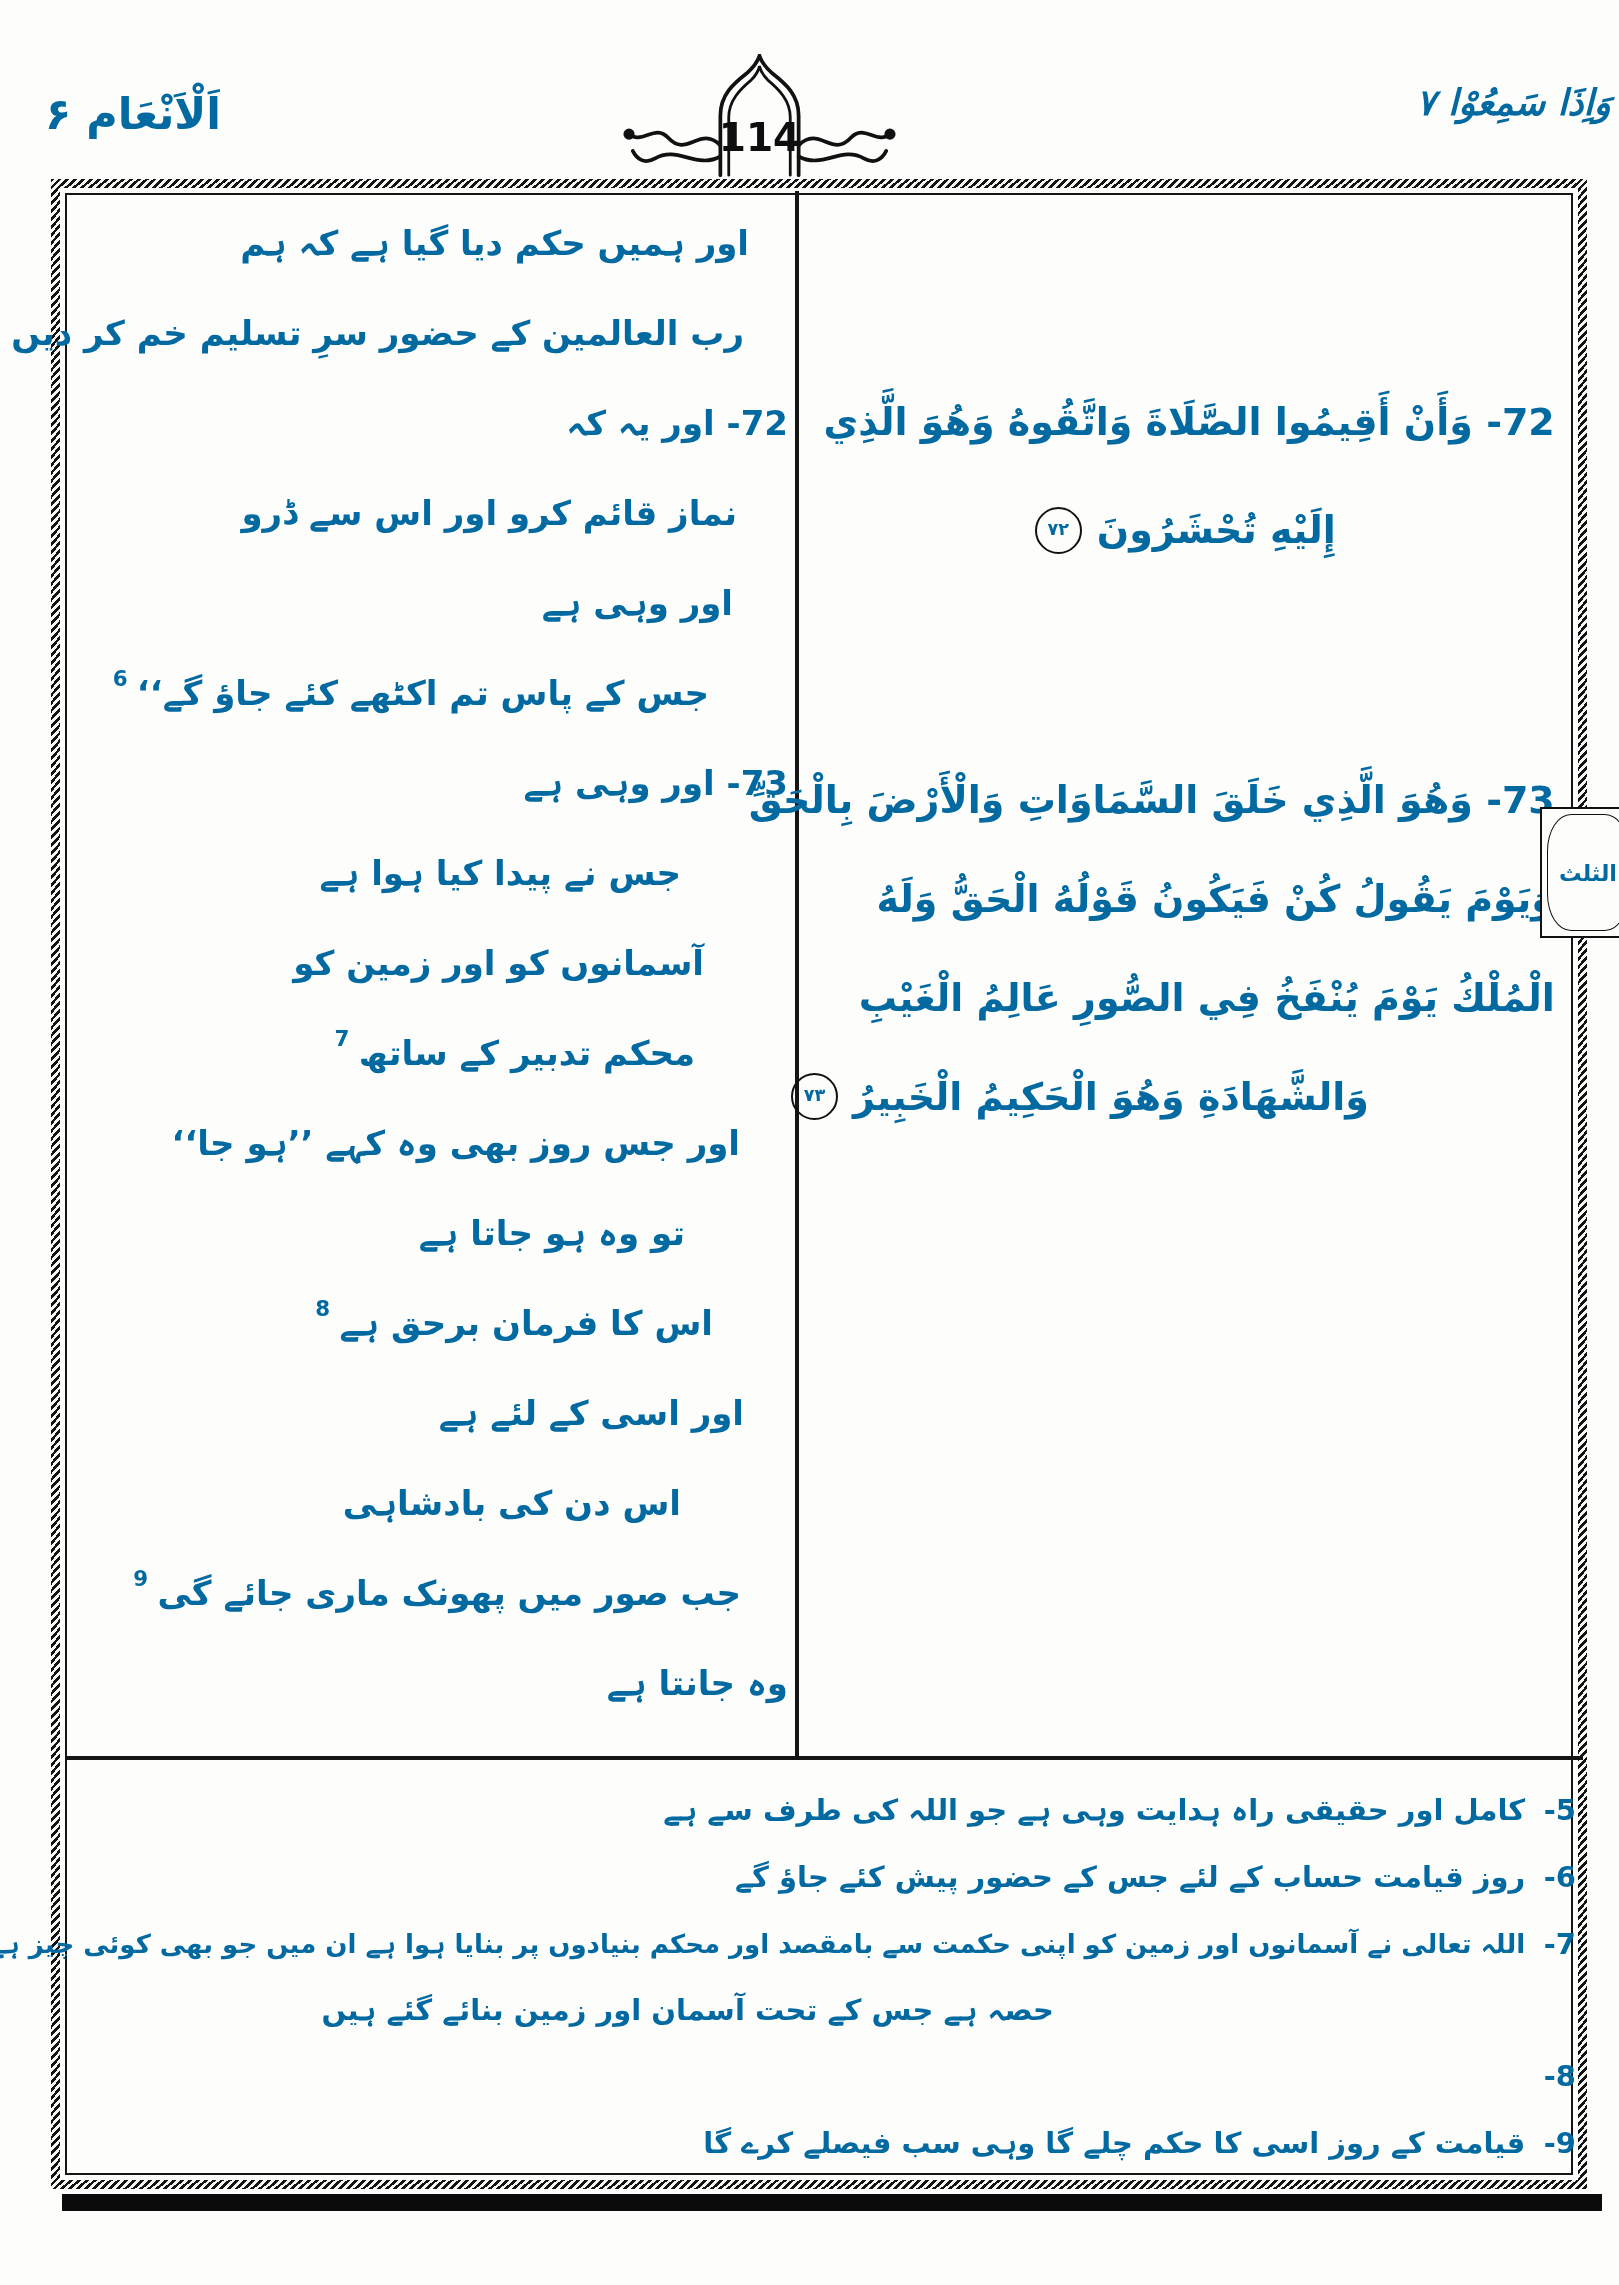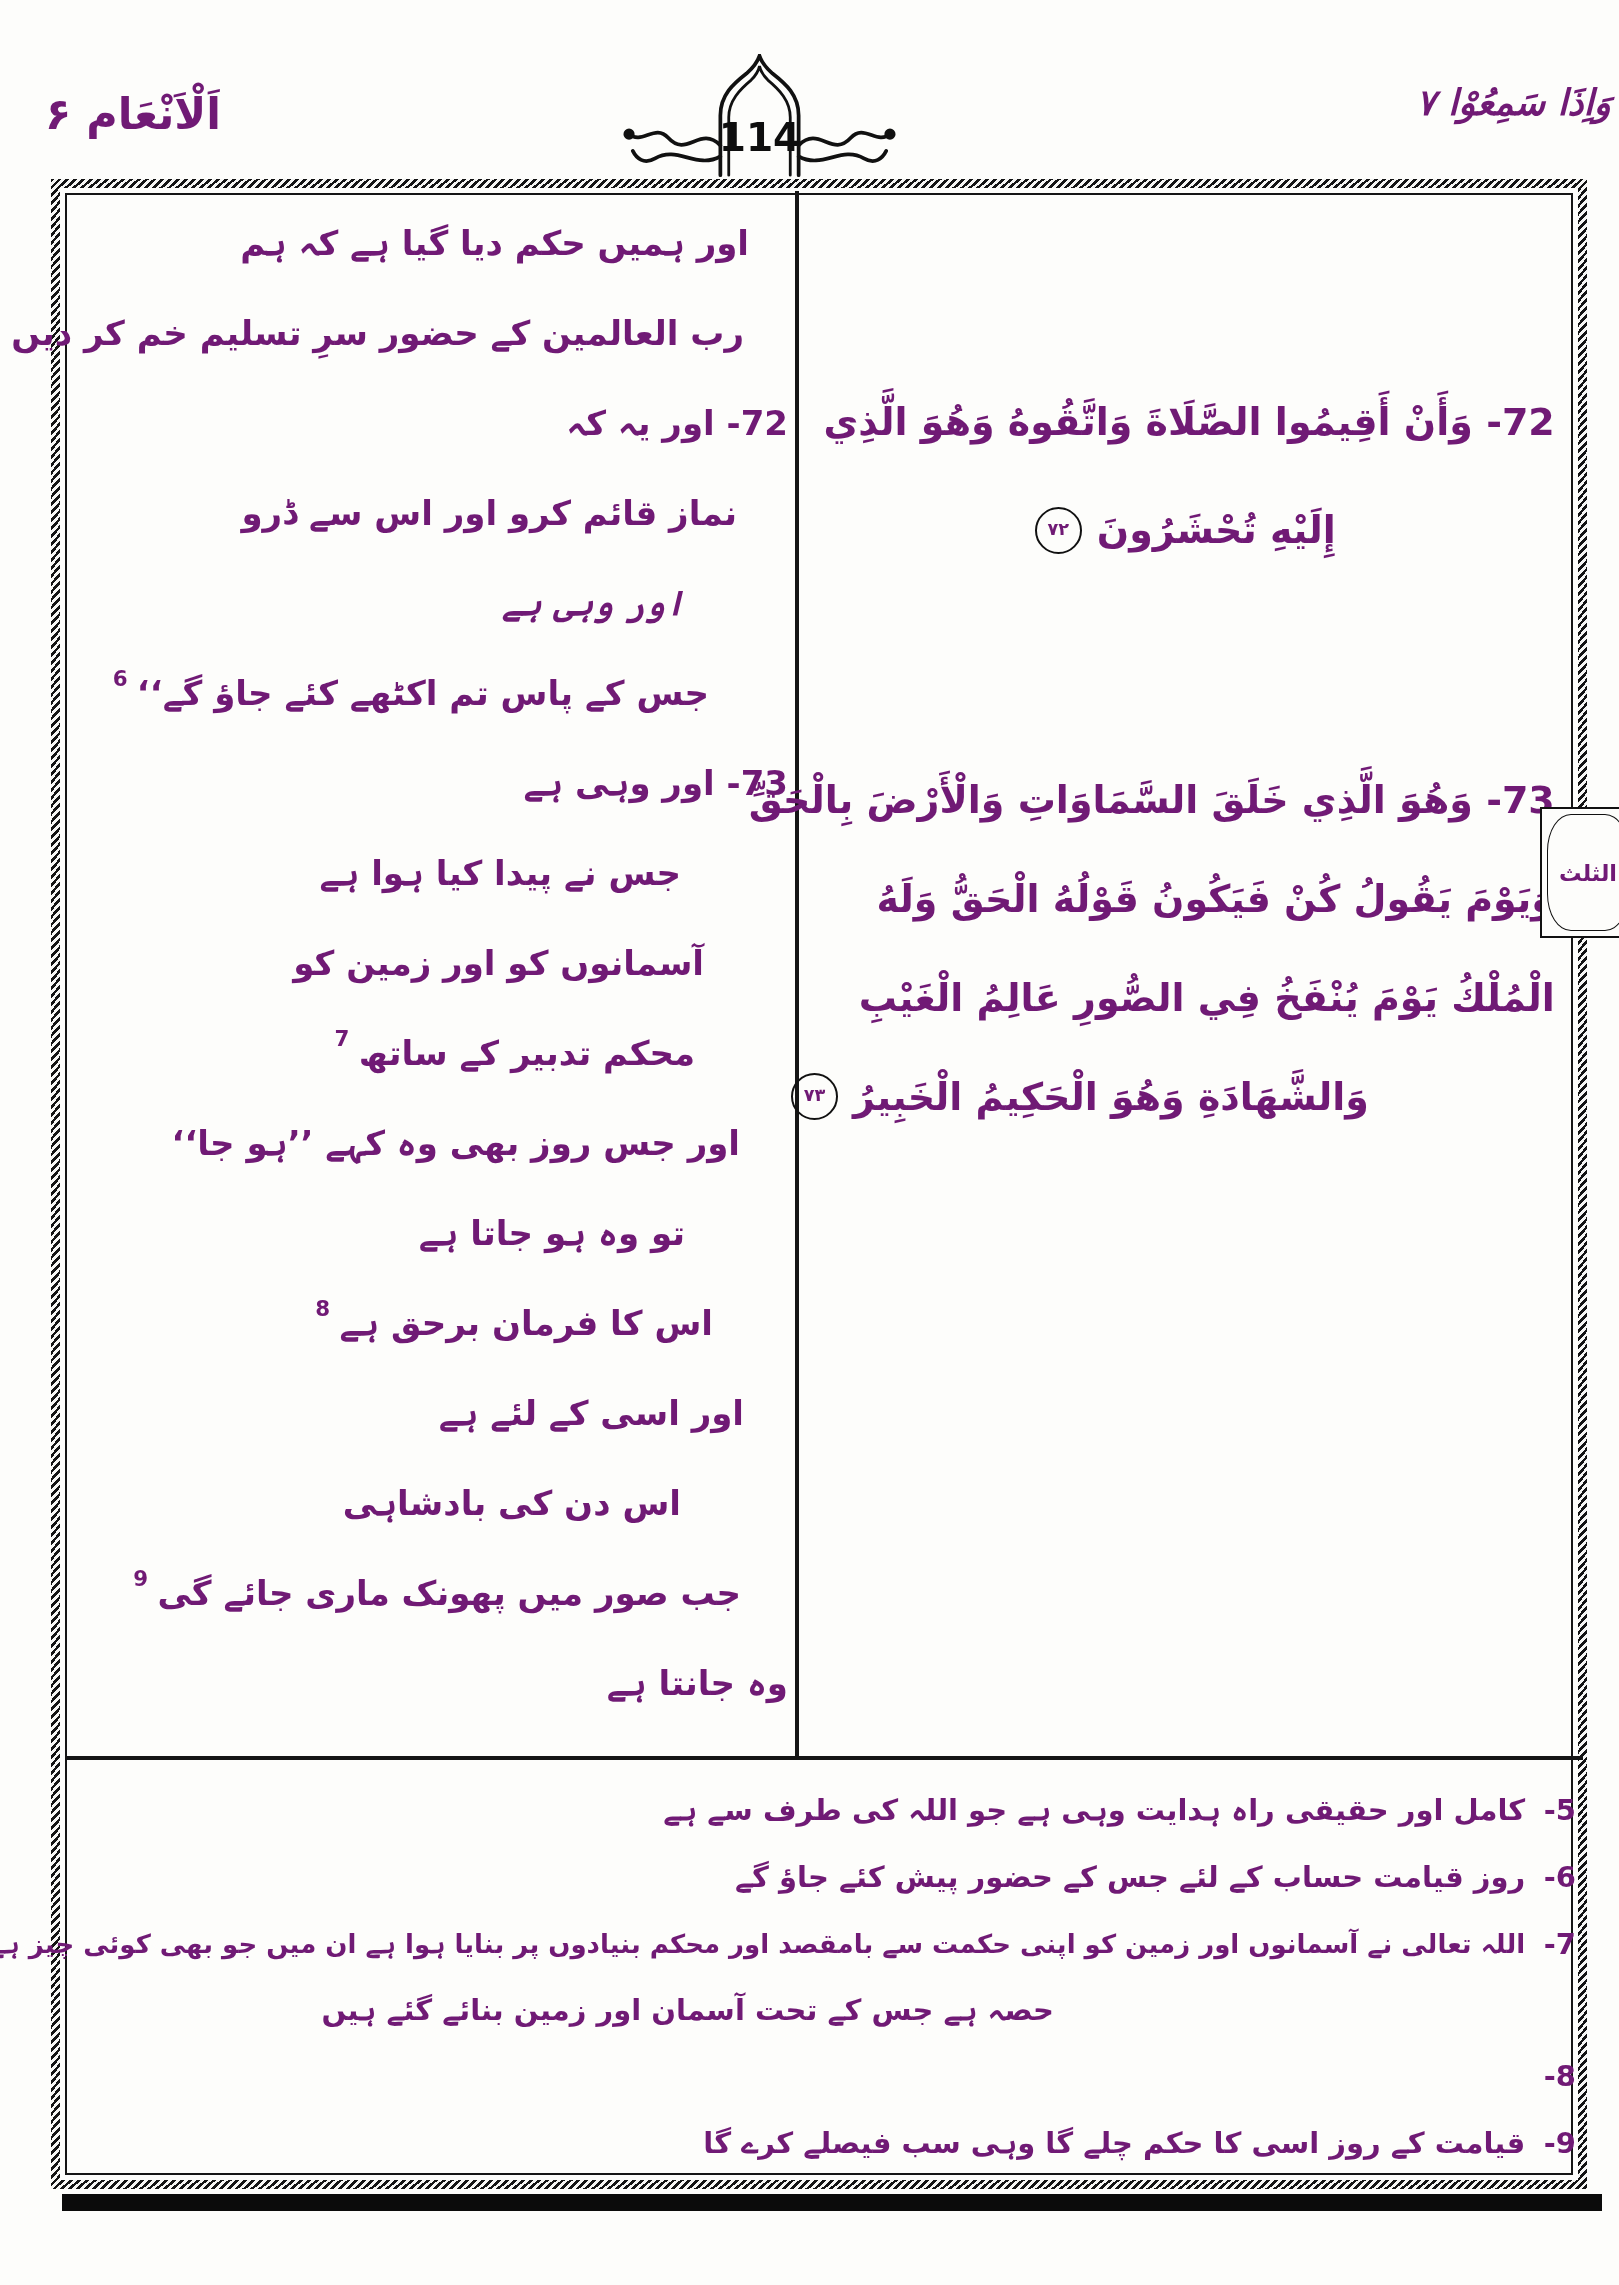--- a/index.html
+++ b/index.html
@@ -1,17 +1,17 @@
 <!DOCTYPE html>
 <html style="font-size:15px"><head>
 <meta charset="utf-8">
 <style>
   html,body{margin:0;padding:0;background:#ffffff;}
   .page{position:relative;width:1619px;height:2286px;background:#fdfdfb;overflow:hidden;
-        font-family:"DejaVu Sans",sans-serif;color:#701a75;}
+        font-family:"DejaVu Sans",sans-serif;color:#0369a1;}
 
   
   .surah-title{position:absolute;left:45px;top:89px;width:308px;font-size:43px;font-weight:bold;
                direction:rtl;text-align:left;}
   .juz-title{position:absolute;left:1275px;top:82px;width:336px;font-size:36px;font-weight:bold;
              direction:rtl;text-align:right;font-style:italic;}
   .cartouche{position:absolute;left:601px;top:54px;width:317px;height:123px;}
   .cartouche svg{display:block;}
   .cartouche text{font-family:"DejaVu Sans",sans-serif;font-weight:bold;font-size:42px;fill:#0e0e0e;}
 
@@ -39,21 +39,21 @@
             font-size:17.7px;font-weight:bold;line-height:41px;text-align:center;margin-right:15px;
             flex:0 0 auto;}
 
   
   .urdu-col{position:absolute;left:70px;top:198px;width:718px;direction:rtl;
             font-size:34px;font-weight:bold;}
   .uline{height:90px;display:flex;align-items:center;justify-content:flex-start;white-space:nowrap;}
   .uline:nth-child(1){margin-right:39px;}
   .uline:nth-child(2){margin-right:44px;}
   .uline:nth-child(4){margin-right:51px;}
-  .uline:nth-child(5){margin-right:103px;font-style:italic;}
+  .uline:nth-child(5){margin-right:55px;}
   .uline:nth-child(6){margin-right:79px;}
   .uline:nth-child(8){margin-right:107px;}
   .uline:nth-child(9){margin-right:84px;}
   .uline:nth-child(10){margin-right:93px;}
   .uline:nth-child(11){margin-right:48px;}
   .uline:nth-child(12){margin-right:103px;}
   .uline:nth-child(13){margin-right:75px;}
   .uline:nth-child(14){margin-right:44px;}
   .uline:nth-child(15){margin-right:107px;}
   .uline:nth-child(16){margin-right:47px;}

